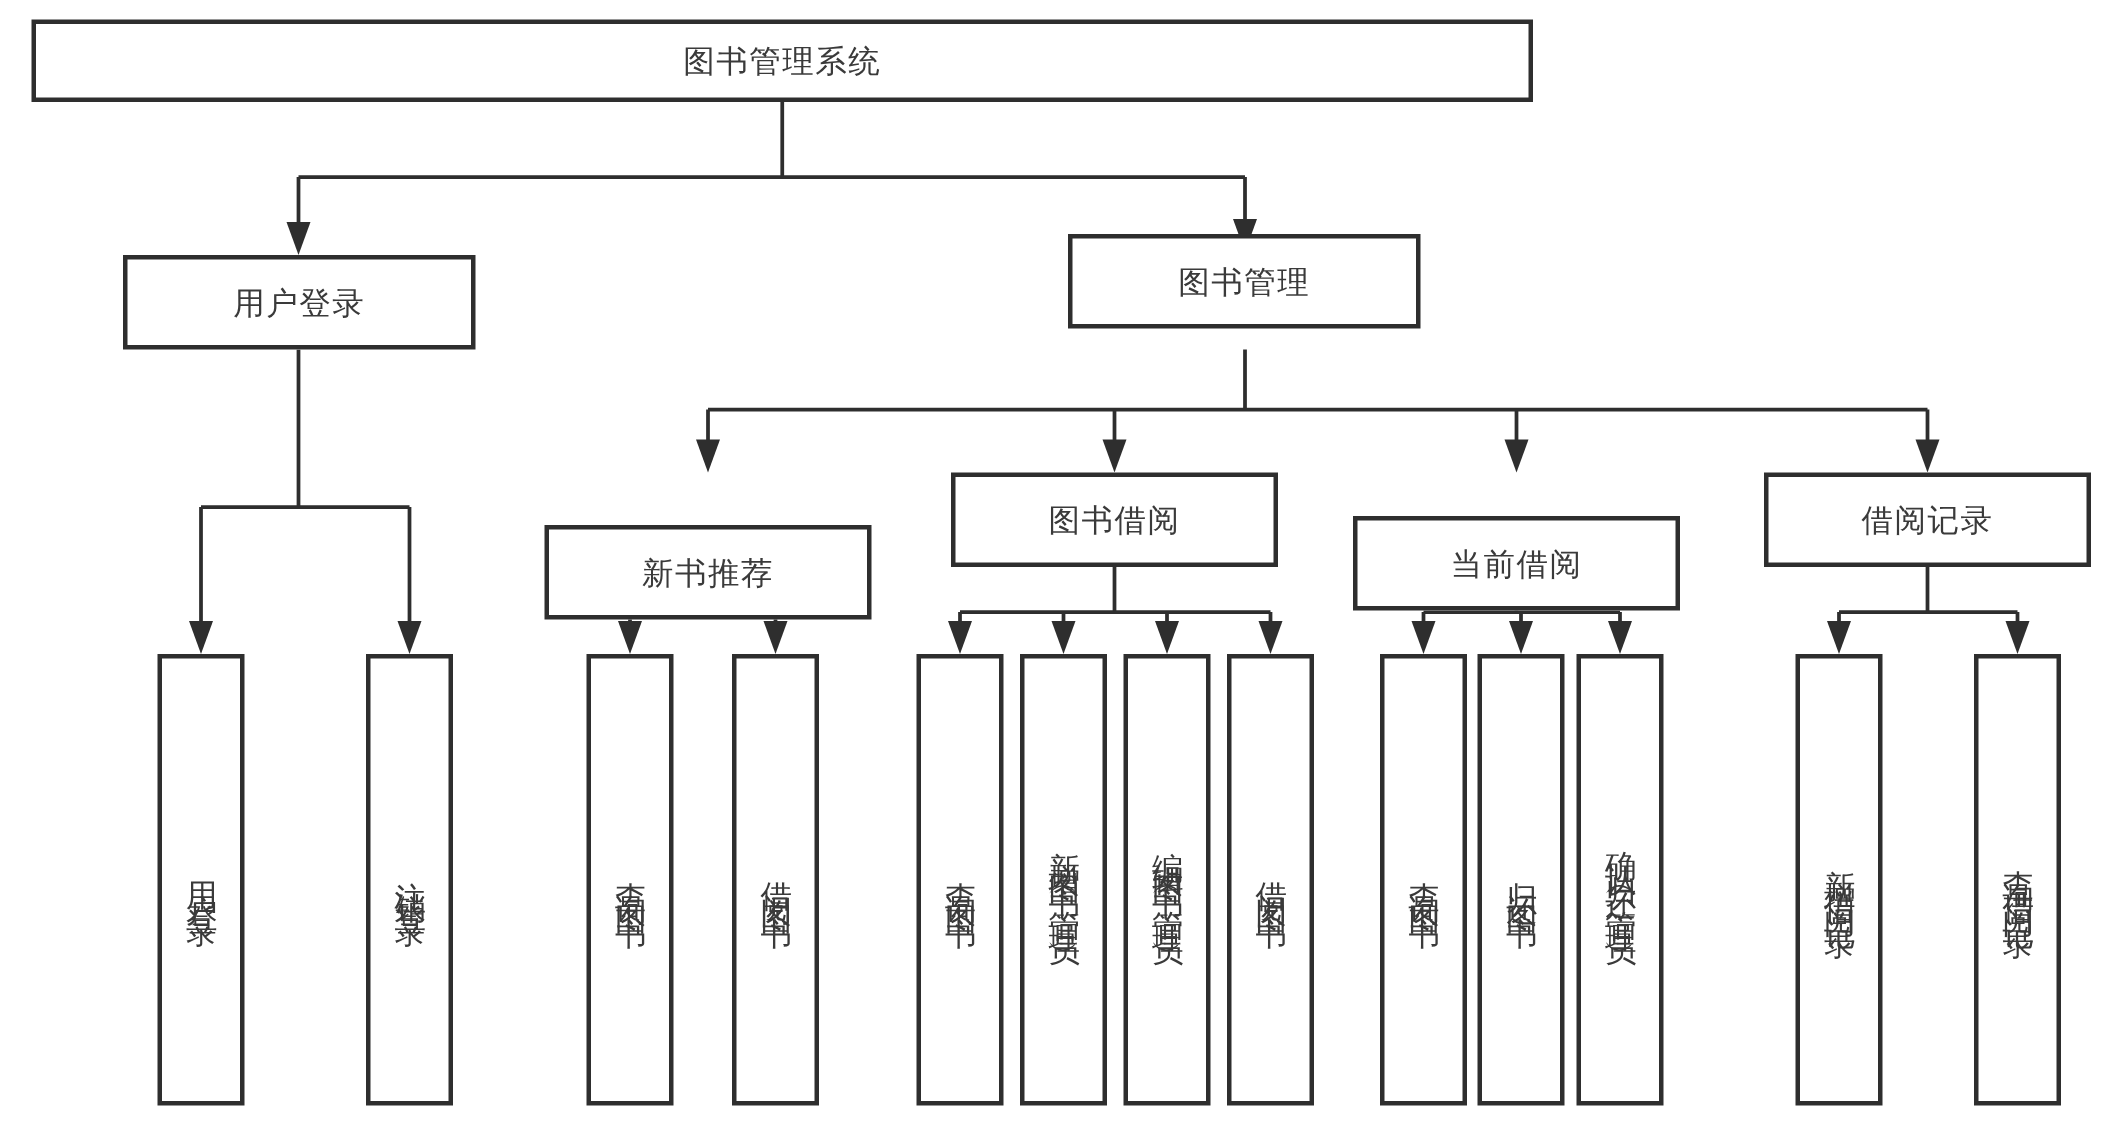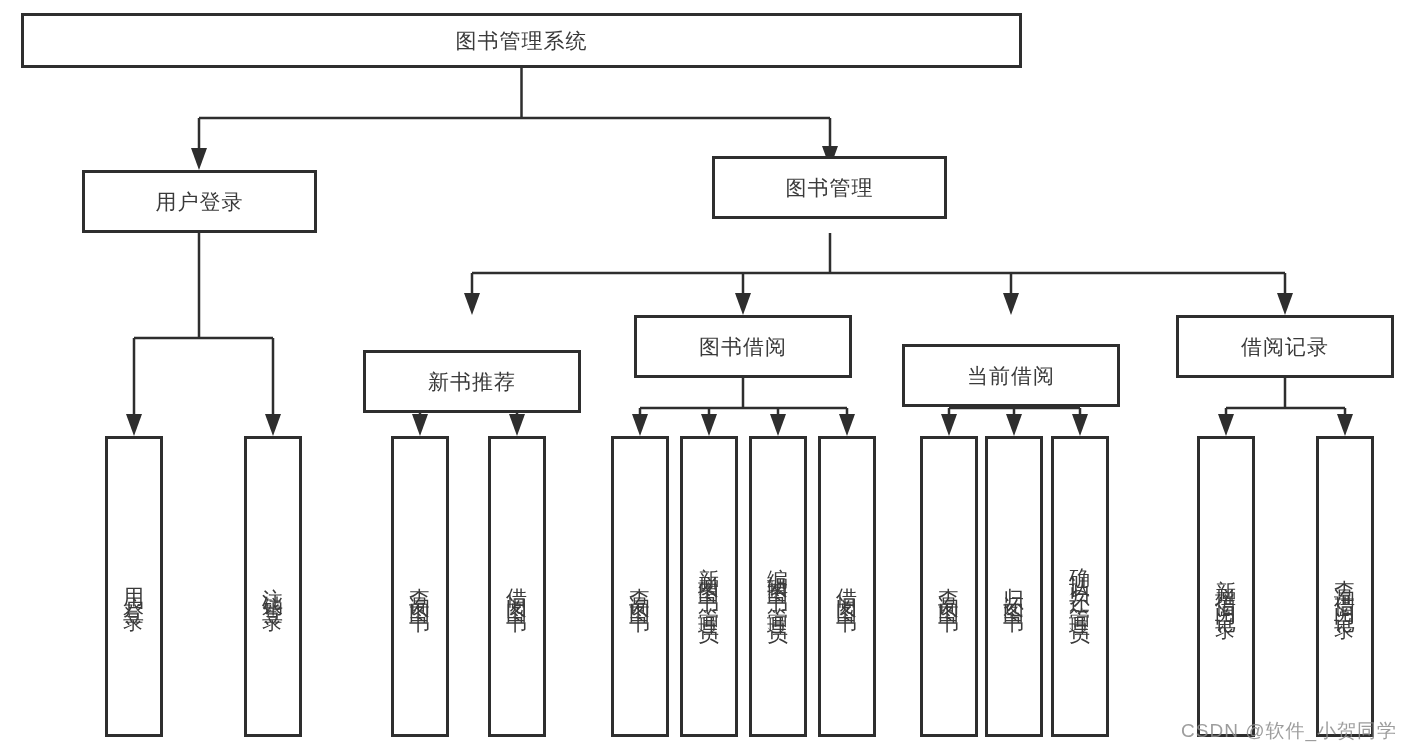--- a/index.html
+++ b/index.html
@@ -151,14 +151,13 @@
     <span>确认归还（管理员）</span>
   </div>
 
   <div class="node leaf" style="left:1197px;">
     <span>新增借阅记录</span>
   </div>
   <div class="node leaf" style="left:1316px;">
     <span>查询借阅记录</span>
   </div>
 
-  <div id="watermark">CSDN @软件_小贺同学</div>
 </div>
 
 </body></html>

